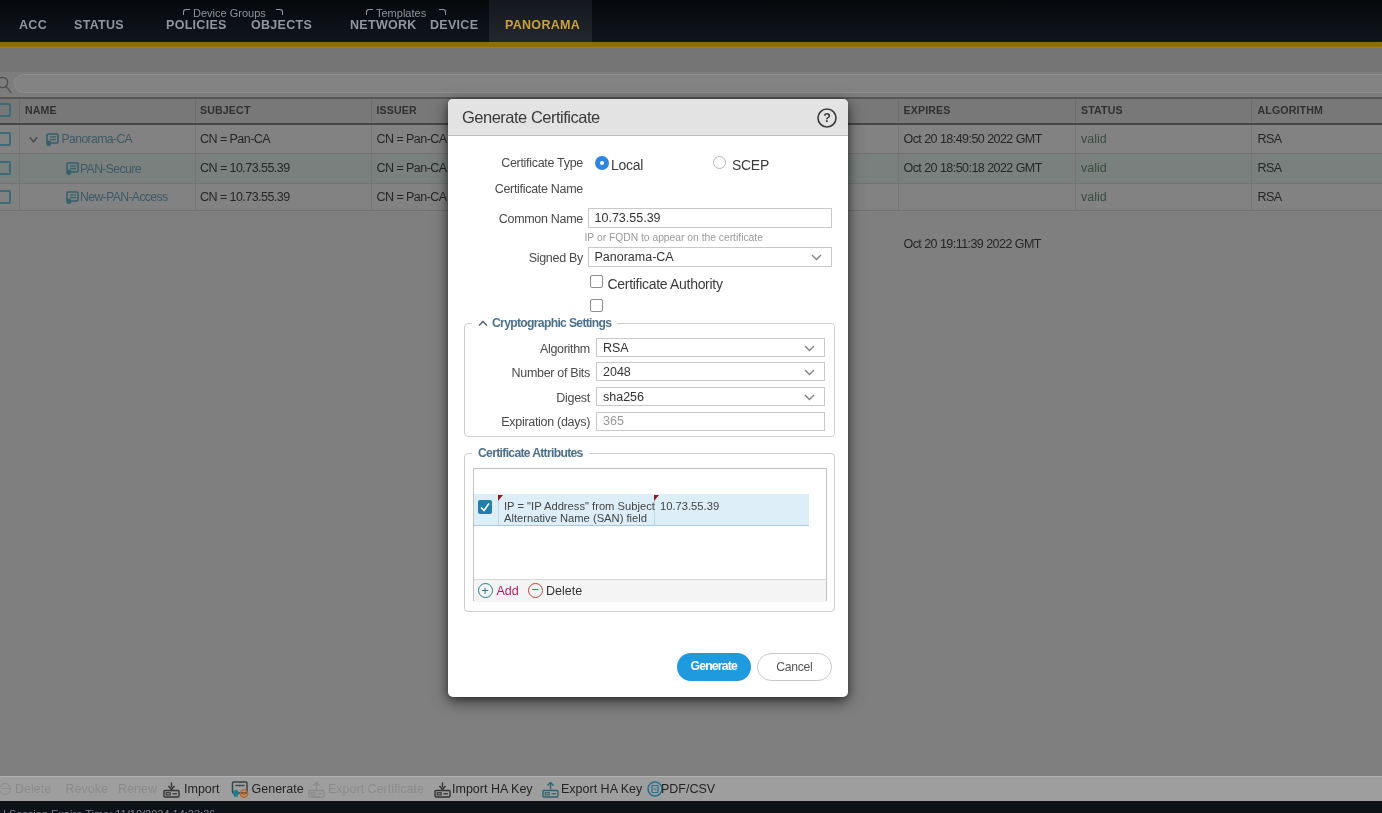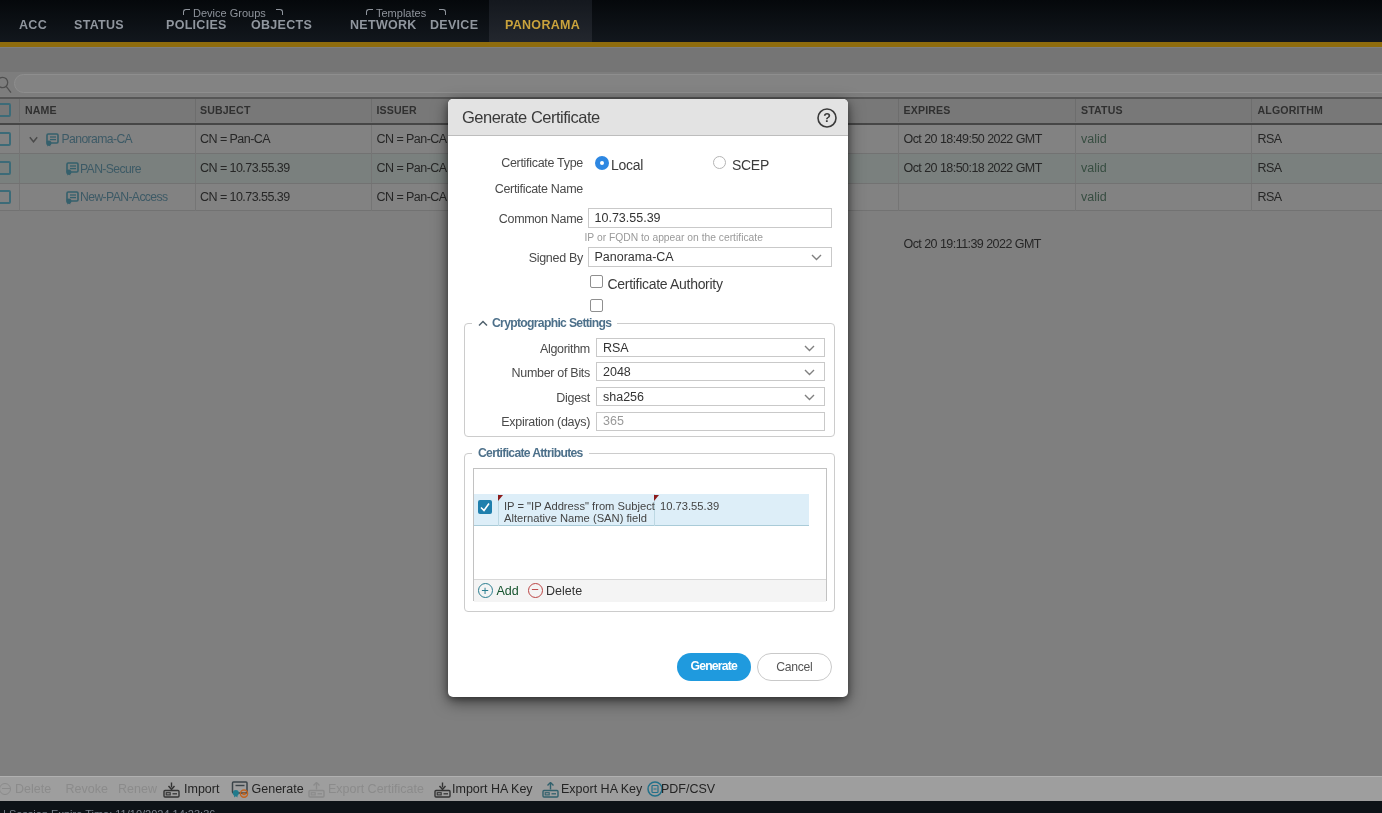--- a/index.html
+++ b/index.html
@@ -304,21 +304,21 @@
             <polyline points="3,7.5 6,10.5 11,3.5" fill="none" stroke="#fff" stroke-width="1.6"></polyline>
           </svg>
       </div>
       <div class="abs" style="left:24.5px;top:0.5px;width:0;height:0;border-top:6.5px solid #8d1b1b;border-right:5.5px solid transparent;"></div>
       <div class="abs" style="left:180.5px;top:0.5px;width:0;height:0;border-top:6.5px solid #8d1b1b;border-right:5.5px solid transparent;"></div>
       <span class="abs" style="left:30.5px;top:6px;font-size:11.2px;color:#444;line-height:12.2px;">IP = "IP Address" from Subject<br>Alternative Name (SAN) field</span>
       <span class="abs" style="left:186.5px;top:6px;font-size:11.2px;color:#444;">10.73.55.39</span>
     </div>
     <div class="abs" style="left:0;top:110px;width:352.5px;height:23px;background:#f4f4f4;border-top:1px solid #d8d8d8;">
       <div class="abs" style="left:4px;top:3.5px;width:15px;height:15px;border:1.5px solid #2a7d8f;border-radius:50%;color:#2a7d8f;font-size:13px;text-align:center;line-height:13px;">+</div>
-      <span class="abs" style="left:23px;top:4px;font-size:12.5px;color:#14532d;">Add</span>
+      <span class="abs" style="left:23px;top:4px;font-size:12.5px;color:#be185d;">Add</span>
       <div class="abs" style="left:54px;top:3.5px;width:15px;height:15px;border:1.5px solid #bb4444;border-radius:50%;color:#bb4444;font-size:13px;text-align:center;line-height:12px;">−</div>
       <span class="abs" style="left:72.5px;top:4px;font-size:12.5px;color:#333;">Delete</span>
     </div>
   </div>
 
   <div id="btnGen">Generate</div>
   <div id="btnCancel">Cancel</div>
 </div>
 
 </body></html>

